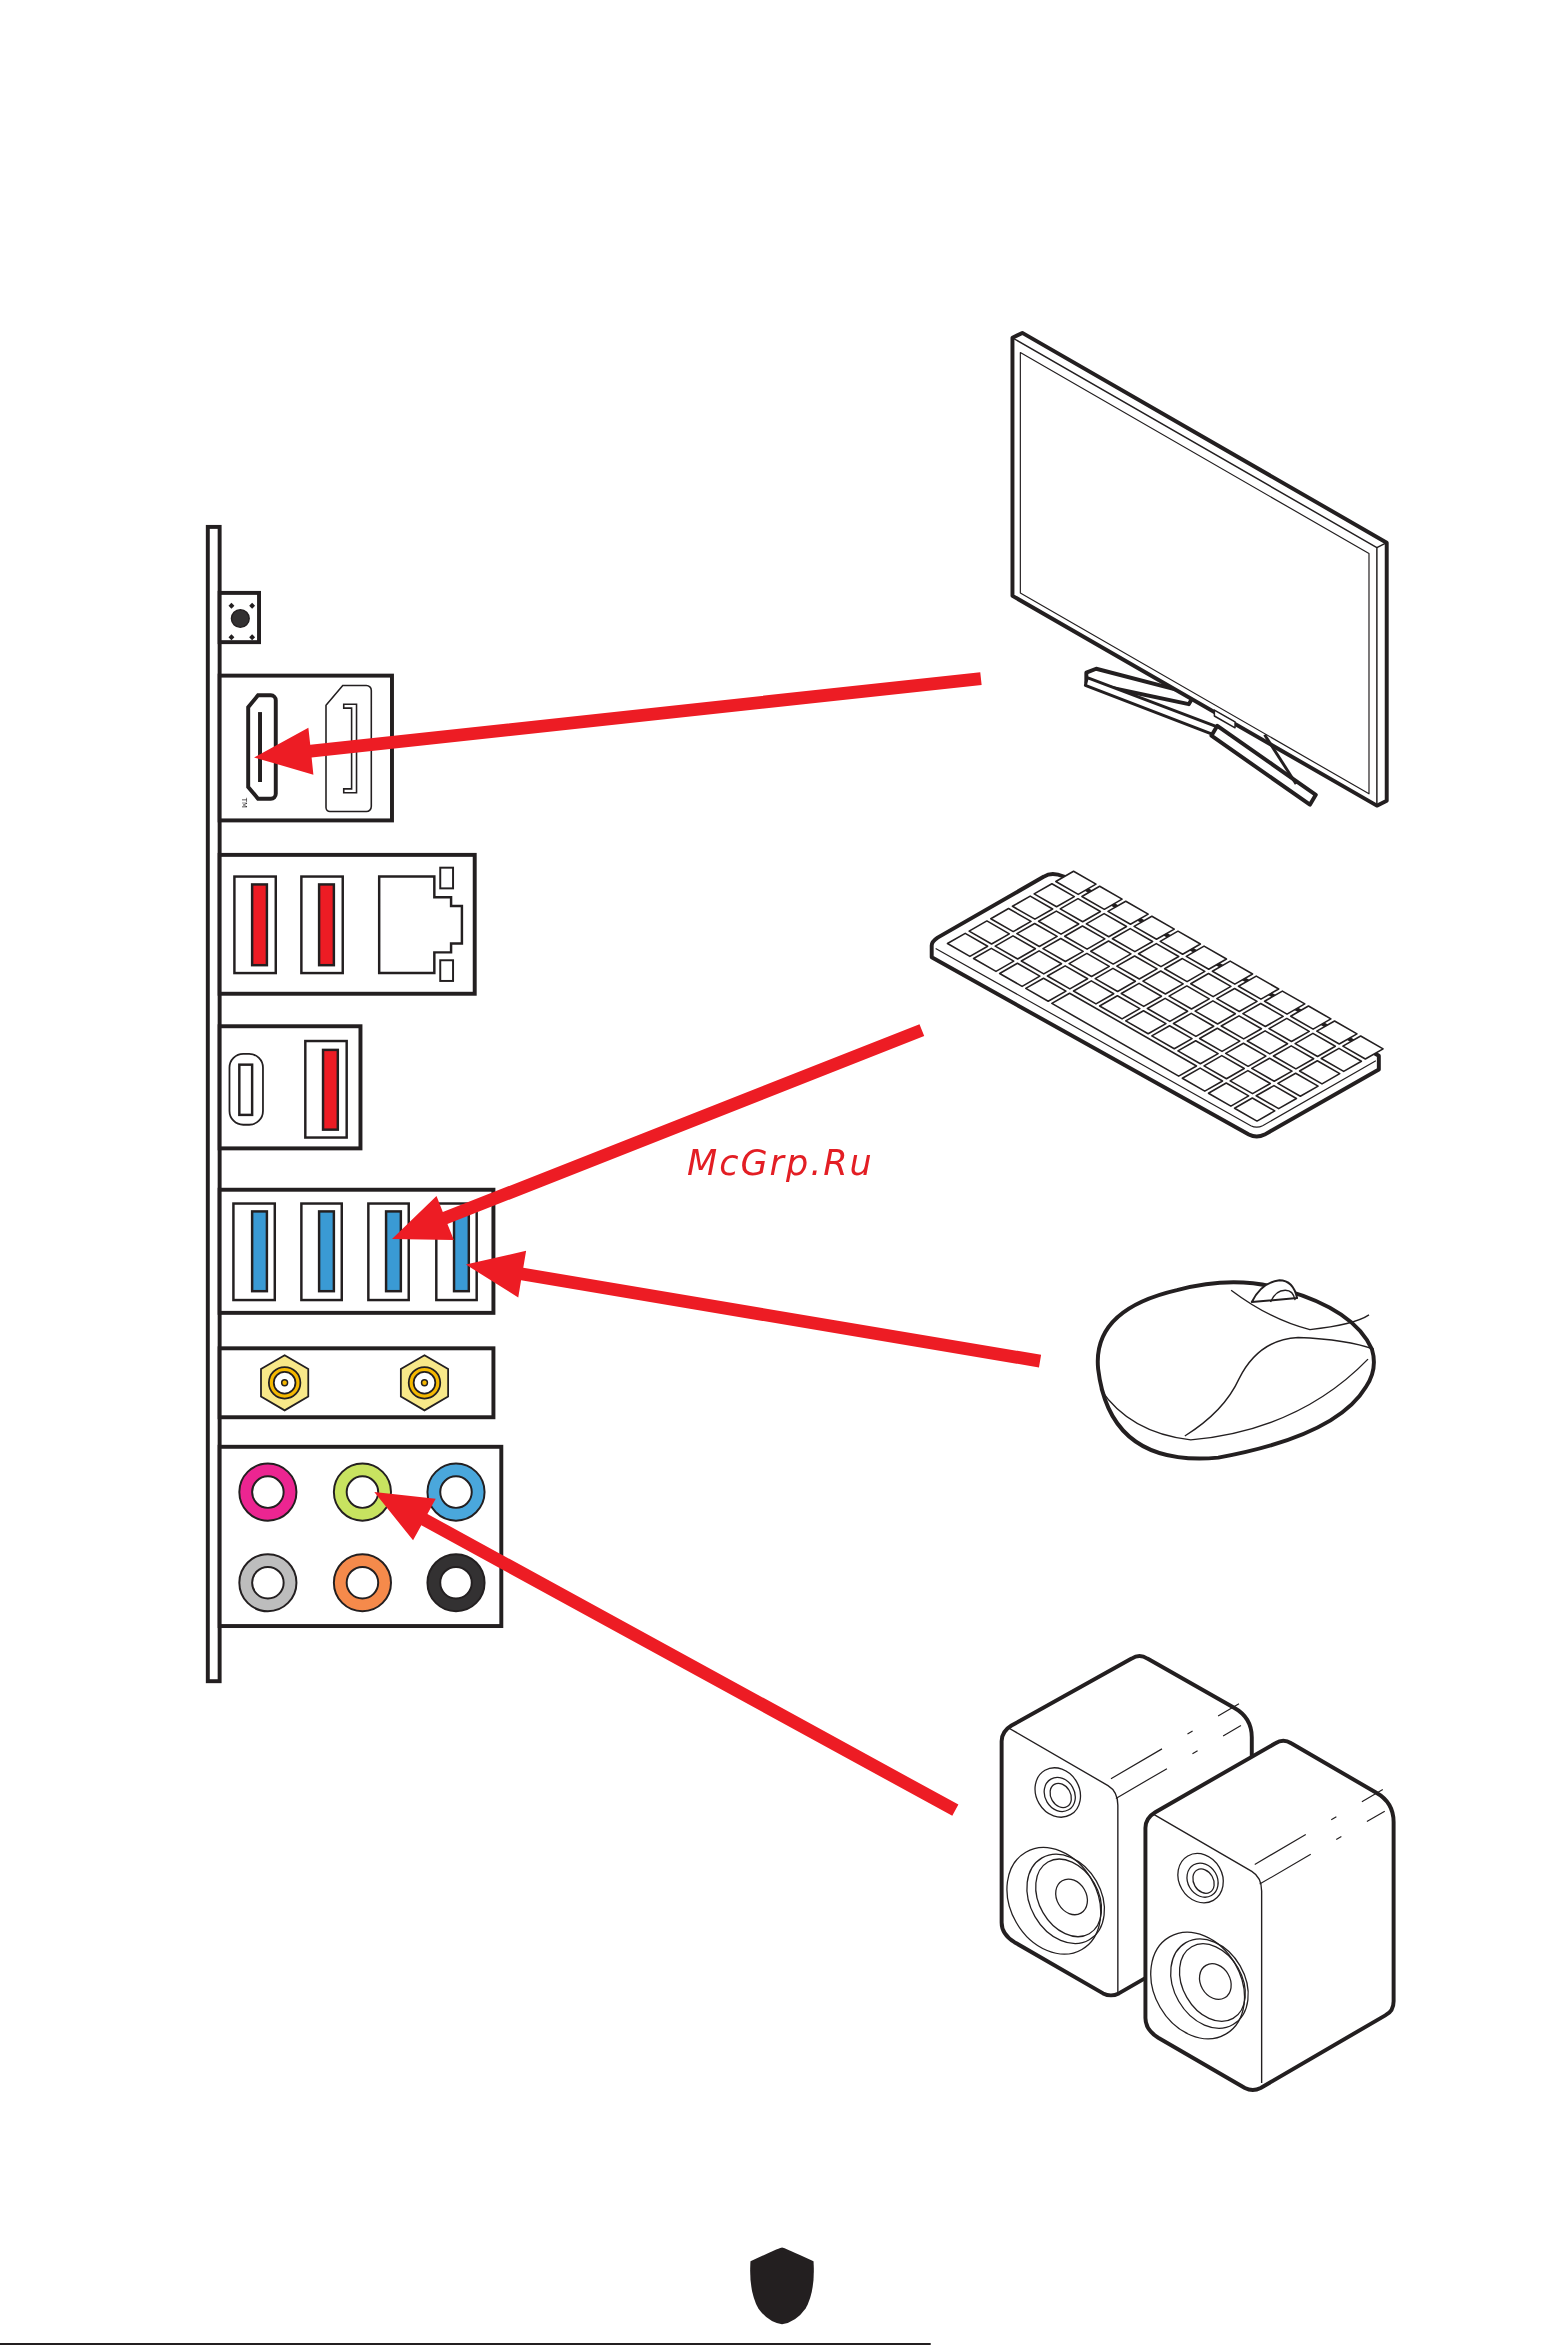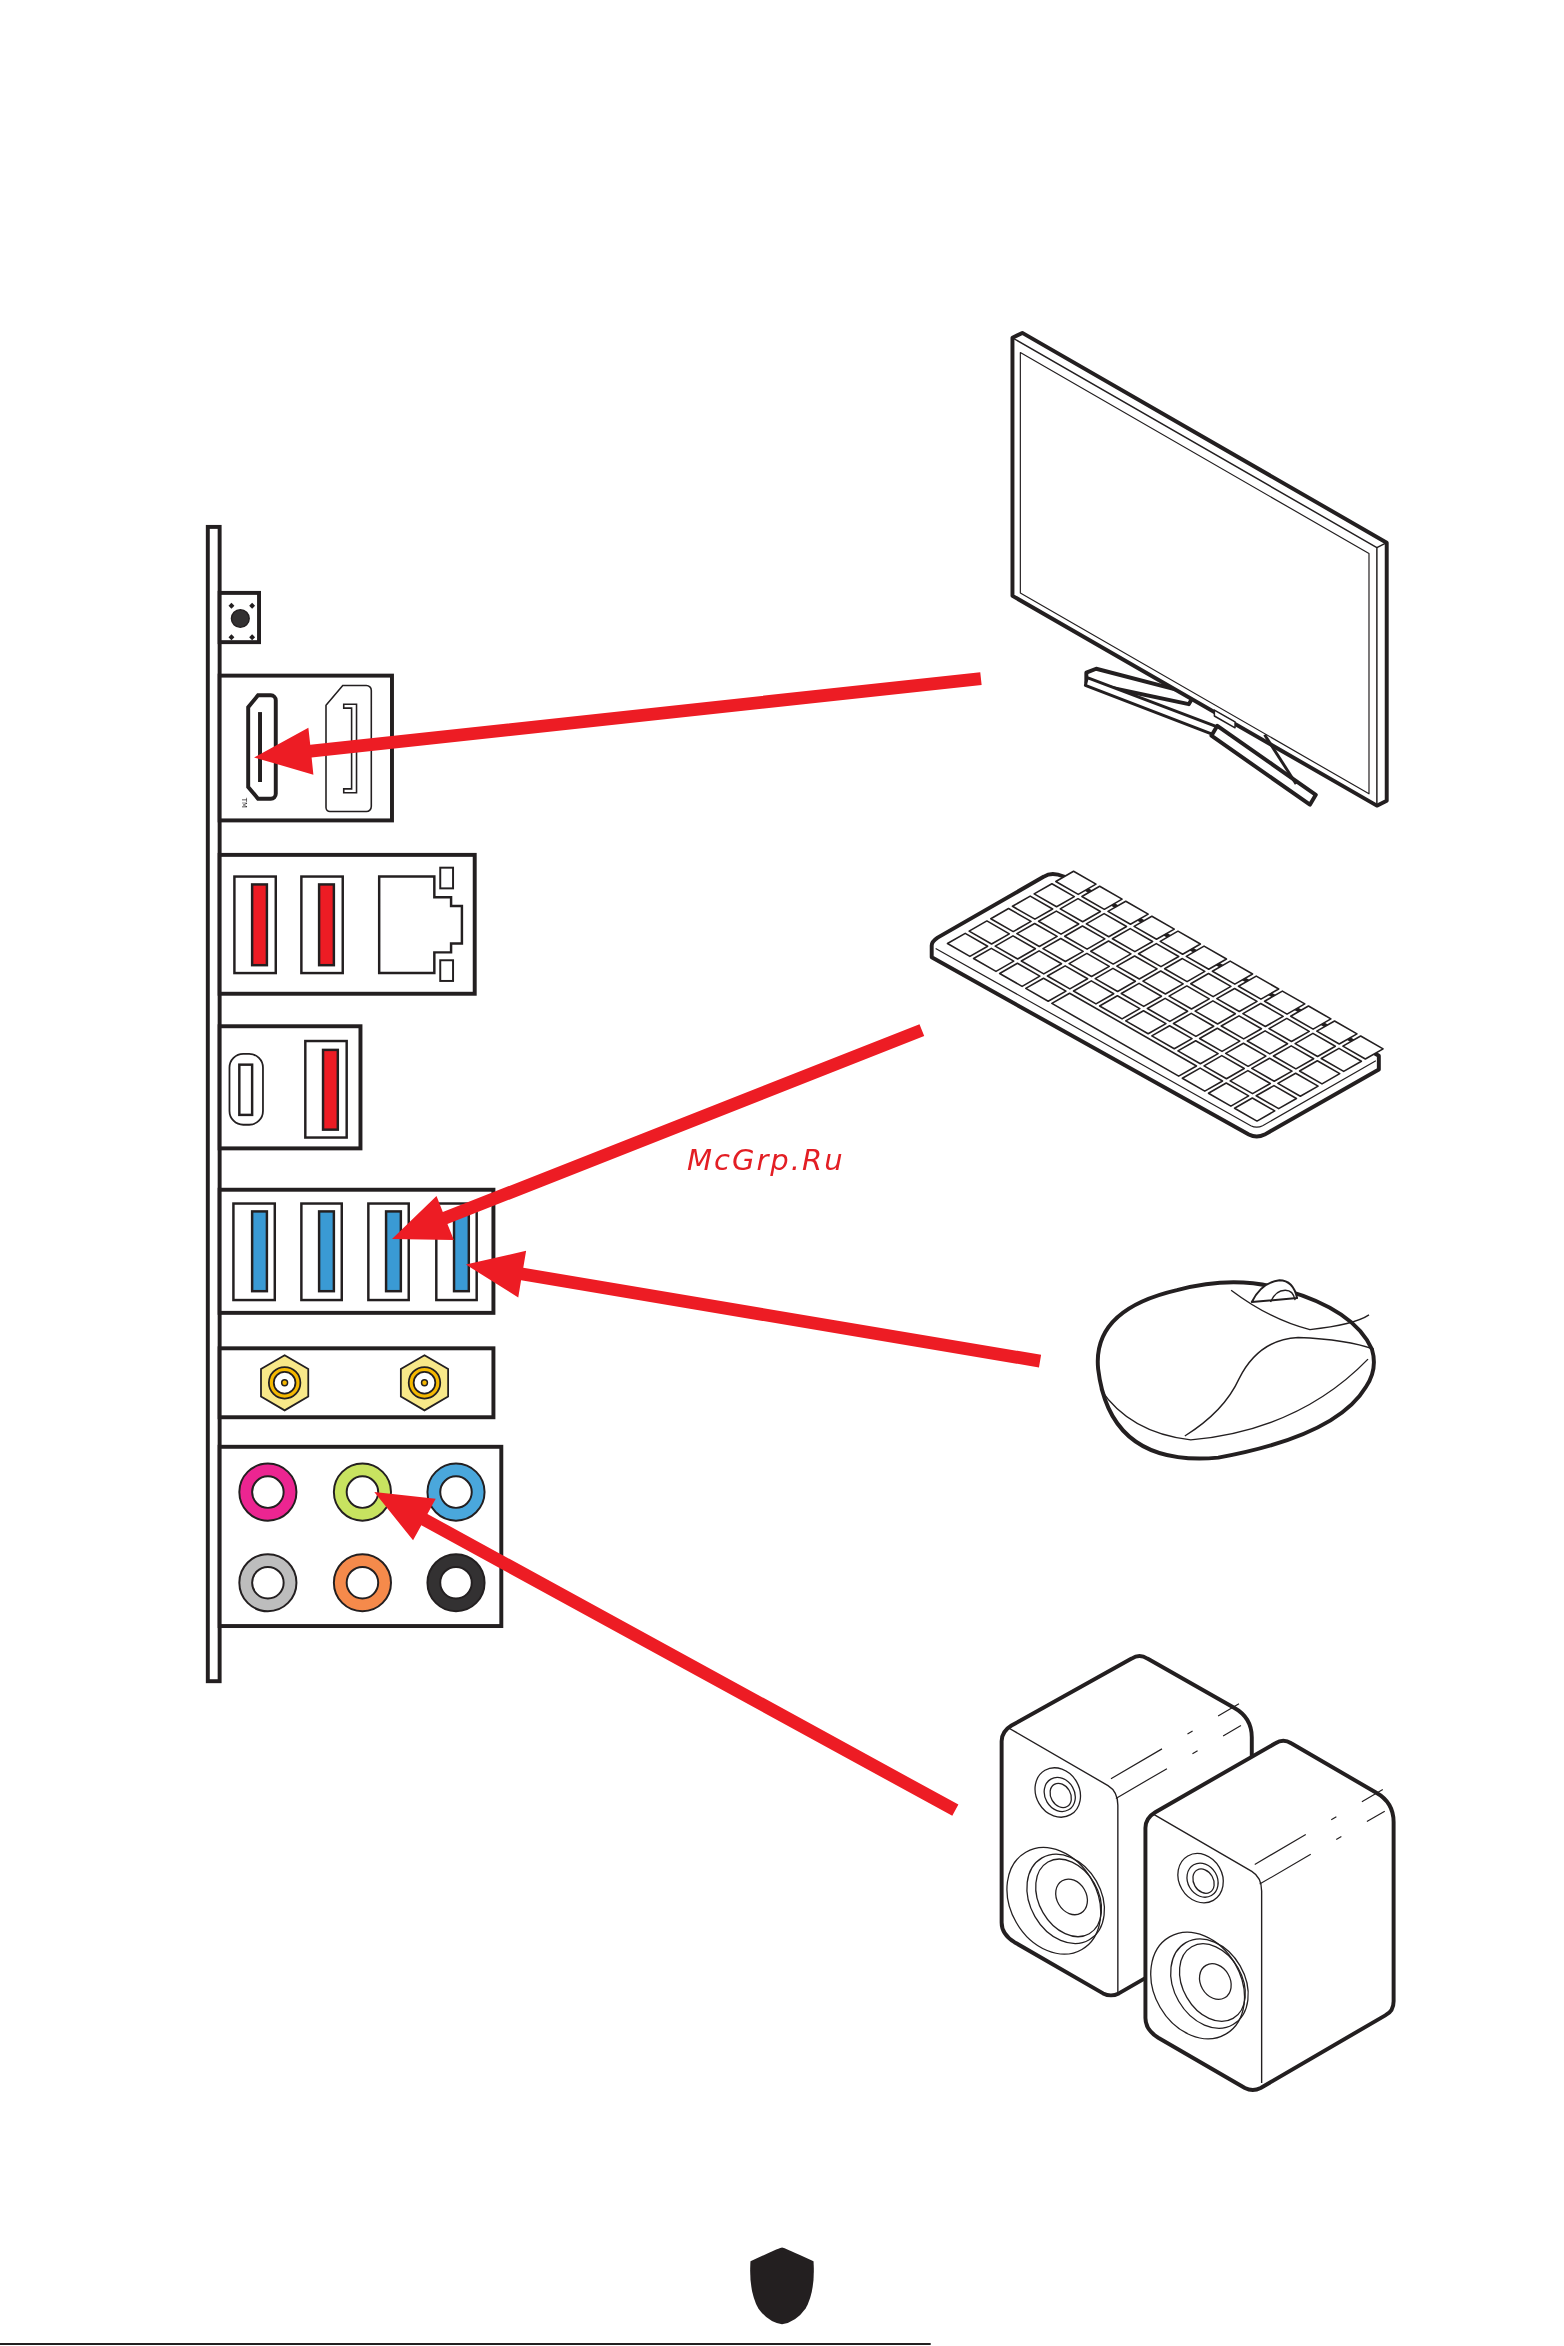--- a/index.html
+++ b/index.html
@@ -1,18 +1,18 @@
 <!DOCTYPE html>
 <html><head>
 <meta charset="utf-8">
 <style>
   html, body { margin:0; padding:0; background:#ffffff; }
   body { width:1564px; height:2346px; position:relative; overflow:hidden; font-family:"DejaVu Sans", sans-serif; }
   svg.stage { position:absolute; left:0; top:0; width:1564px; height:2346px; }
-  .watermark { position:absolute; left:687px; top:1143px; font-family:"DejaVu Sans", sans-serif; font-style:oblique; font-size:29px; color:#e31e24; letter-spacing:2px; }
+  .watermark { position:absolute; left:687px; top:1143px; font-family:"DejaVu Sans", sans-serif; font-style:oblique; font-size:35px; color:#e31e24; letter-spacing:2px; }
 </style>
 </head>
 <body>
 
 <svg class="stage" viewBox="0 0 1588 2382" xmlns="http://www.w3.org/2000/svg">
 
   <g stroke="#231f20" fill="#fff">
     <rect x="211" y="535" width="12" height="1172" stroke-width="4"></rect>
 
     <g>

